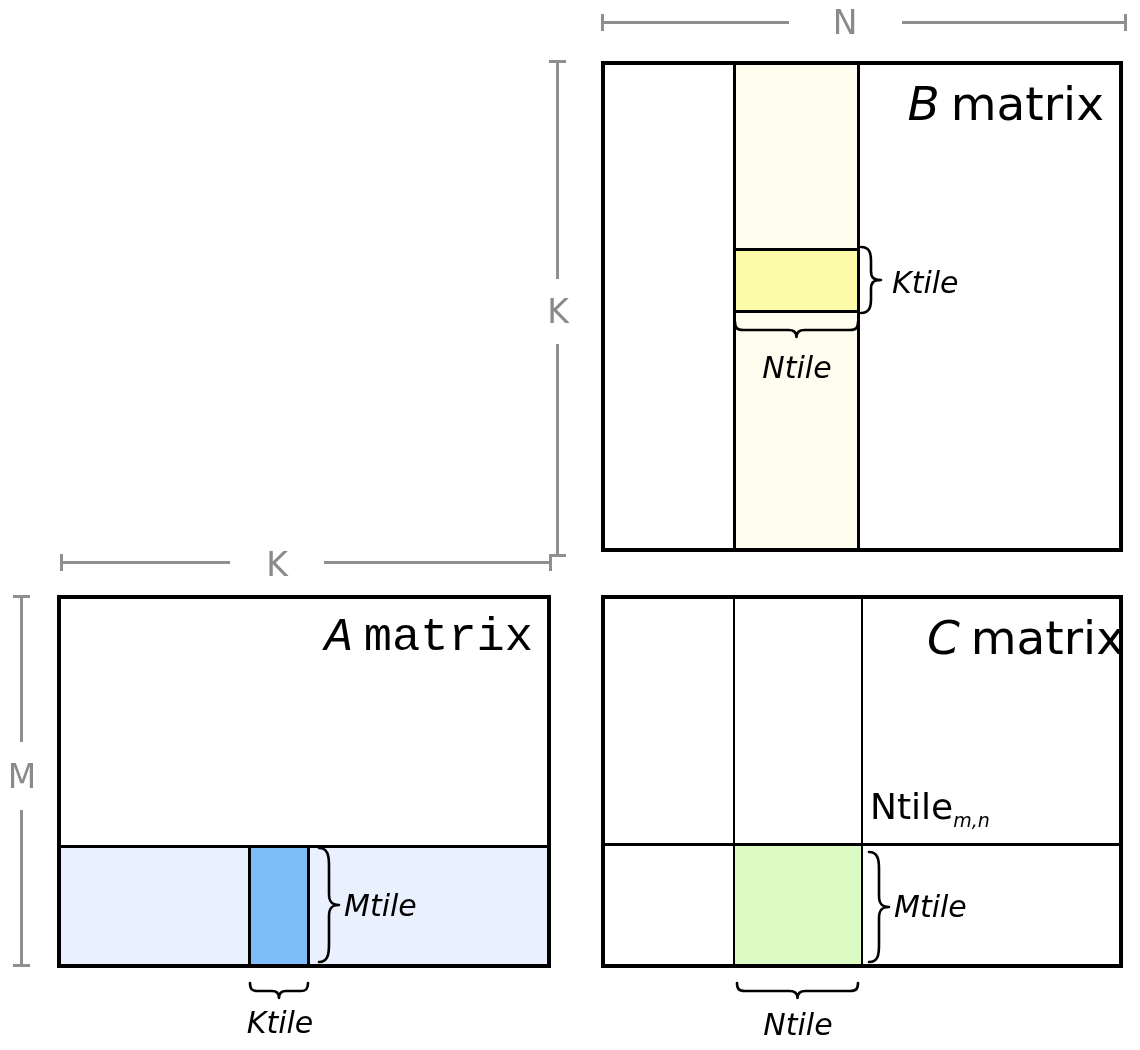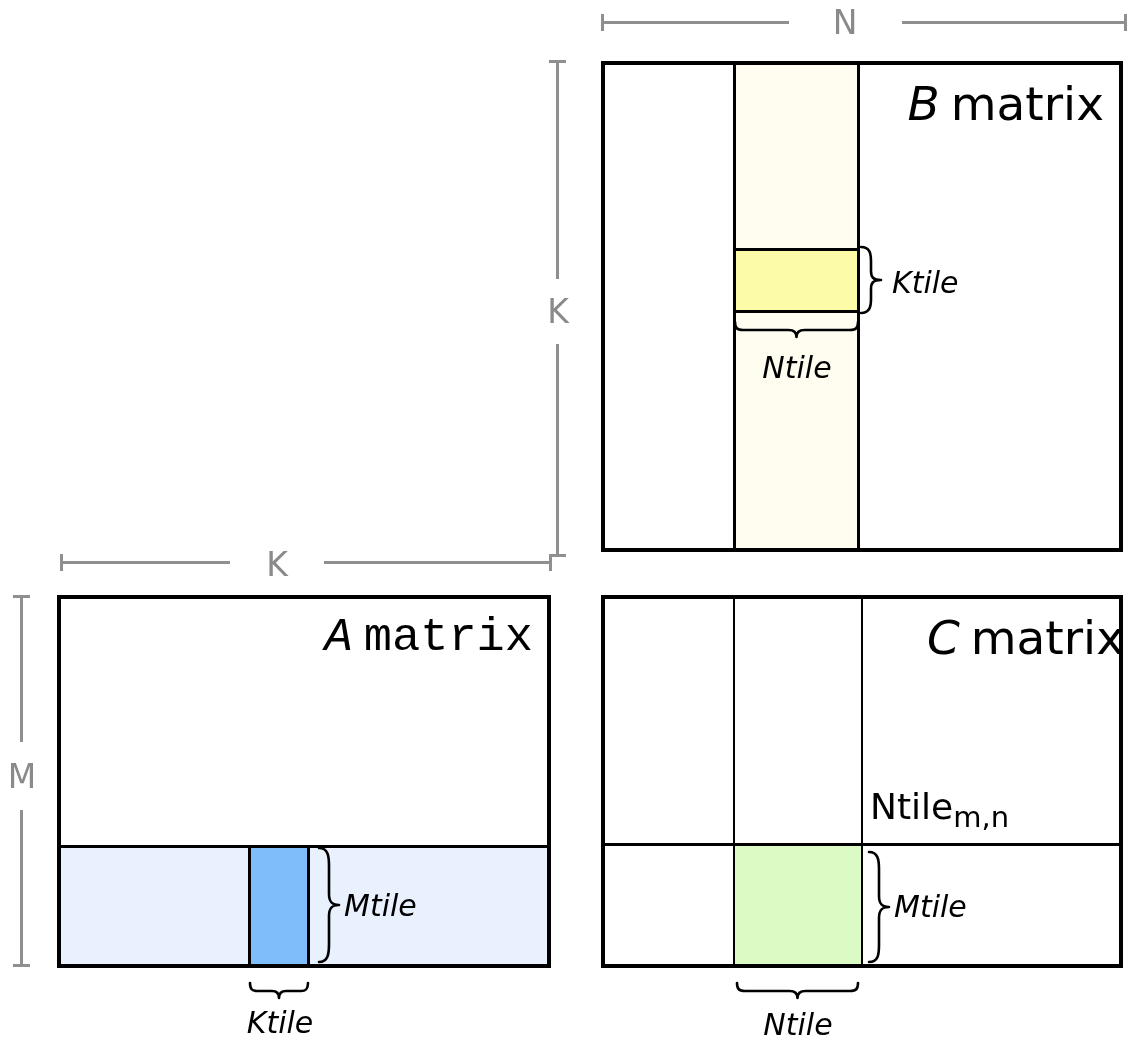--- a/index.html
+++ b/index.html
@@ -58,21 +58,21 @@
     z-index: 4;
   }
   .block-label {
     position: absolute;
     font-size: 36px;
     line-height: 1.1;
     color: #000;
     white-space: nowrap;
     z-index: 4;
   }
-  .block-sub { font-size: 29px; vertical-align: -8px; }
+  .block-sub { font-style: italic; font-size: 19px; vertical-align: -8px; }
 
   svg.brace { position: absolute; overflow: visible; z-index: 4; }
   svg.brace path {
     fill: none;
     stroke: #000;
     stroke-width: 2.6;
     stroke-linecap: round;
     stroke-linejoin: round;
   }
 </style>

